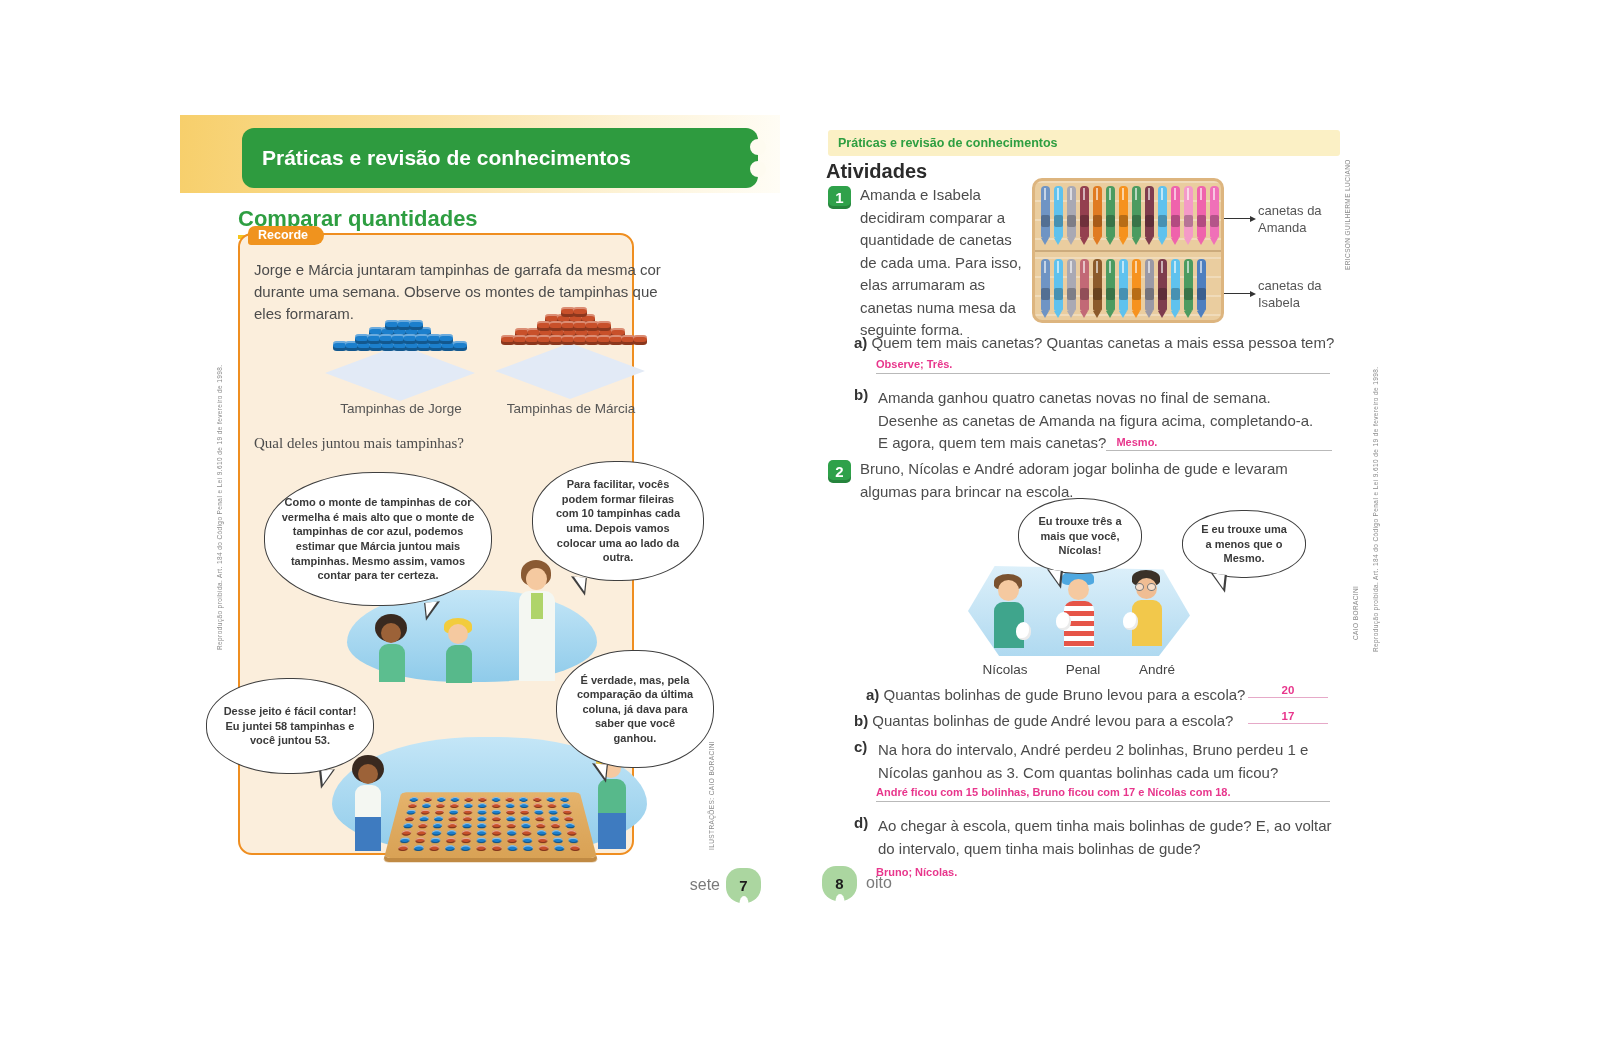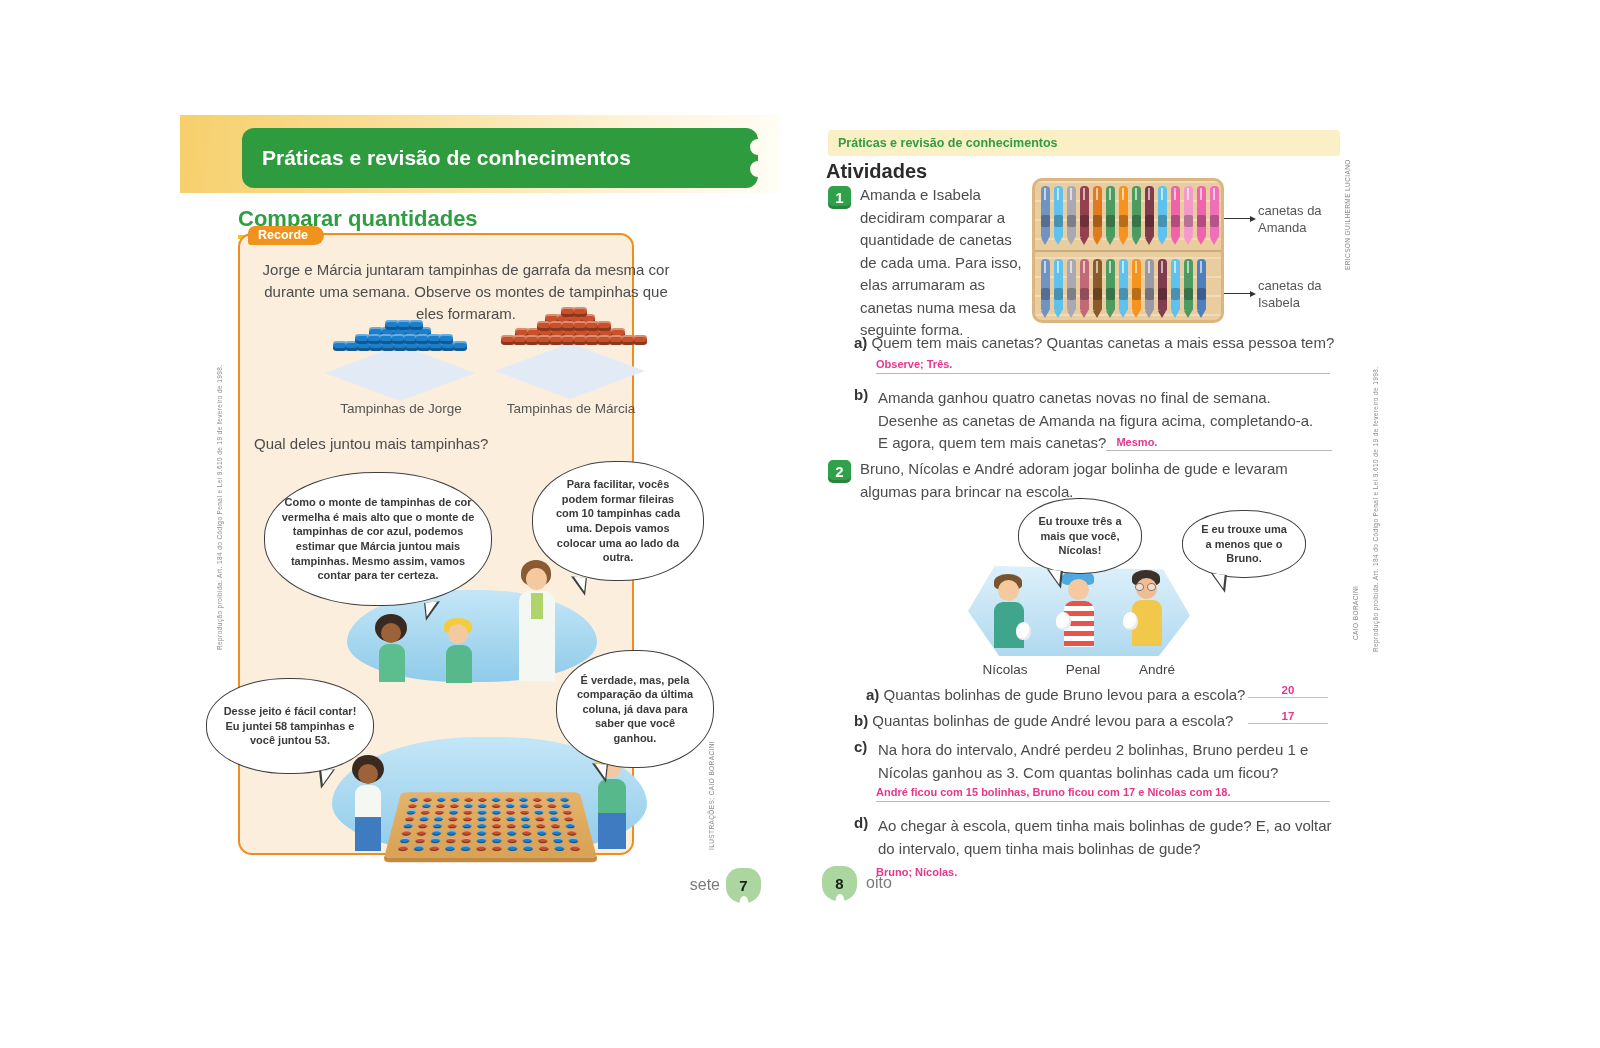--- a/index.html
+++ b/index.html
@@ -13,21 +13,21 @@
     border-radius:12px; color:#fff; font-weight:bold; font-size:21px; line-height:60px; padding-left:20px; }
   .banner::before, .banner::after { content:""; position:absolute; right:-8px; width:16px; height:16px;
     background:#FEFBF0; border-radius:50%; }
   .banner::before { top:11px; } .banner::after { top:33px; }
   .section-title { position:absolute; left:58px; top:106px; color:#2E9E41; font-weight:bold; font-size:22px;
     border-bottom:4px solid #F6C51B; padding-bottom:3px; }
   .recorde-box { position:absolute; left:58px; top:133px; width:396px; height:622px; background:#FBEEDC;
     border:2px solid #EF8E20; border-radius:14px; }
   .recorde-tab { position:absolute; left:8px; top:-9px; background:#F0931E; color:#fff; font-weight:bold;
     font-size:12.5px; padding:2px 16px 3px 10px; border-radius:9px 12px 12px 4px; }
-  .intro { position:absolute; left:14px; top:24px; width:424px; font-size:15px; line-height:1.45;text-align:center; }
+  .intro { position:absolute; left:14px; top:24px; width:424px; font-size:15px; line-height:1.45; }
   .mat { position:absolute; width:150px; height:56px; background:#E2EAF6;
     clip-path:polygon(50% 0,100% 50%,50% 100%,0 50%); }
   .pile { position:absolute; display:flex; flex-direction:column; align-items:center; }
   .cap-row { display:flex; margin-top:-3px; }
   .cap-row:nth-child(odd){ transform:translateX(4px); }
   .cap { width:14px; height:10px; border-radius:4px/3px; margin:0 -1px; display:inline-block;
     box-shadow:inset 0 2px rgba(255,255,255,.35), inset 0 -3px rgba(0,0,0,.3); }
   .pile-caption { position:absolute; width:170px; text-align:center; font-size:13.5px; color:#555; }
   .q-text { position:absolute; font-size:15px; }
   .bubble { position:absolute; background:#fff; border:1.5px solid #3F3F3F; border-radius:48%;
@@ -191,21 +191,21 @@
           <span class="cap" style="background: rgb(200, 80, 42);"></span>
           <span class="cap" style="background: rgb(200, 80, 42);"></span>
           <span class="cap" style="background: rgb(200, 80, 42);"></span>
           <span class="cap" style="background: rgb(200, 80, 42);"></span>
           <span class="cap" style="background: rgb(200, 80, 42);"></span>
         </div>
       </div>
     <div class="pile-caption" style="left:76px; top:166px;">Tampinhas de Jorge</div>
     <div class="pile-caption" style="left:246px; top:166px;">Tampinhas de Márcia</div>
 
-    <div class="q-text" style="left:14px; top:200px;">Qual deles juntou mais tampinhas?</div>
+    <div class="q-text" style="left:14px; top:200px;font-family:Liberation Serif, serif;">Qual deles juntou mais tampinhas?</div>
 
     <div class="bubble tail-br" style="left:24px; top:237px; width:228px; height:134px;">
       <span>Como o monte de tampinhas de cor vermelha é mais alto que o monte de tampinhas de cor azul, podemos estimar que Márcia juntou mais tampinhas. Mesmo assim, vamos contar para ter certeza.</span>
     </div>
     <div class="bubble tail-bl" style="left:292px; top:226px; width:172px; height:120px;">
       <span>Para facilitar, vocês podem formar fileiras com 10 tampinhas cada uma. Depois vamos colocar uma ao lado da outra.</span>
     </div>
 
     <div class="scene" style="left:107px; top:355px; width:250px; height:92px;">
       <div class="fig" style="left:28px; top:24px; width:34px; height:70px;">
@@ -555,21 +555,21 @@
     <span class="fillans">Mesmo.</span>
   </div>
 
   <div class="badge" style="left:8px; top:342px;">2</div>
   <div class="act-text" style="left:40px; top:340px; width:478px;">Bruno, Nícolas e André adoram jogar bolinha de gude e levaram algumas para brincar na escola.</div>
 
   <div class="bubble tail-bl" style="left:198px; top:380px; width:124px; height:76px;">
     <span>Eu trouxe três a mais que você, Nícolas!</span>
   </div>
   <div class="bubble tail-bl" style="left:362px; top:392px; width:124px; height:68px;">
-    <span>E eu trouxe uma a menos que o Bruno.</span>
+    <span>E eu trouxe uma a menos que o Mesmo.</span>
   </div>
 
   <div class="scene-poly" style="left:148px; top:448px; width:222px; height:90px;">
     <div class="fig" style="left:22px; top:8px; width:40px; height:82px;">
       <i style="left:4px; top:0; width:28px; height:16px; background:#7A5230; border-radius:50% 50% 30% 30%;"></i>
       <i style="left:8px; top:6px; width:21px; height:21px; background:#F5C9A0; border-radius:50%;"></i>
       <i style="left:4px; top:28px; width:30px; height:46px; background:#3FA58C; border-radius:9px 9px 0 0;"></i>
       <i style="left:26px; top:48px; width:15px; height:18px; background:#fff; border-radius:50% 50% 45% 45%; box-shadow:inset -2px -2px rgba(0,0,0,.08);"></i>
     </div>
     <div class="fig" style="left:92px; top:4px; width:40px; height:86px;">

